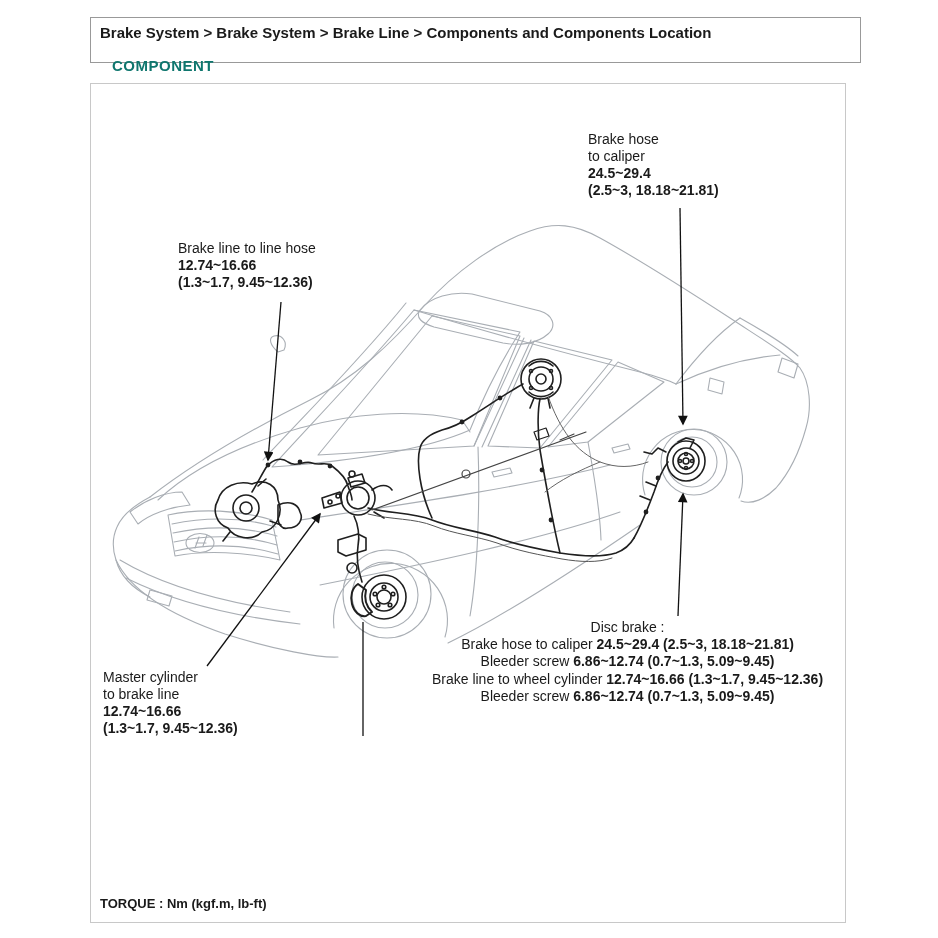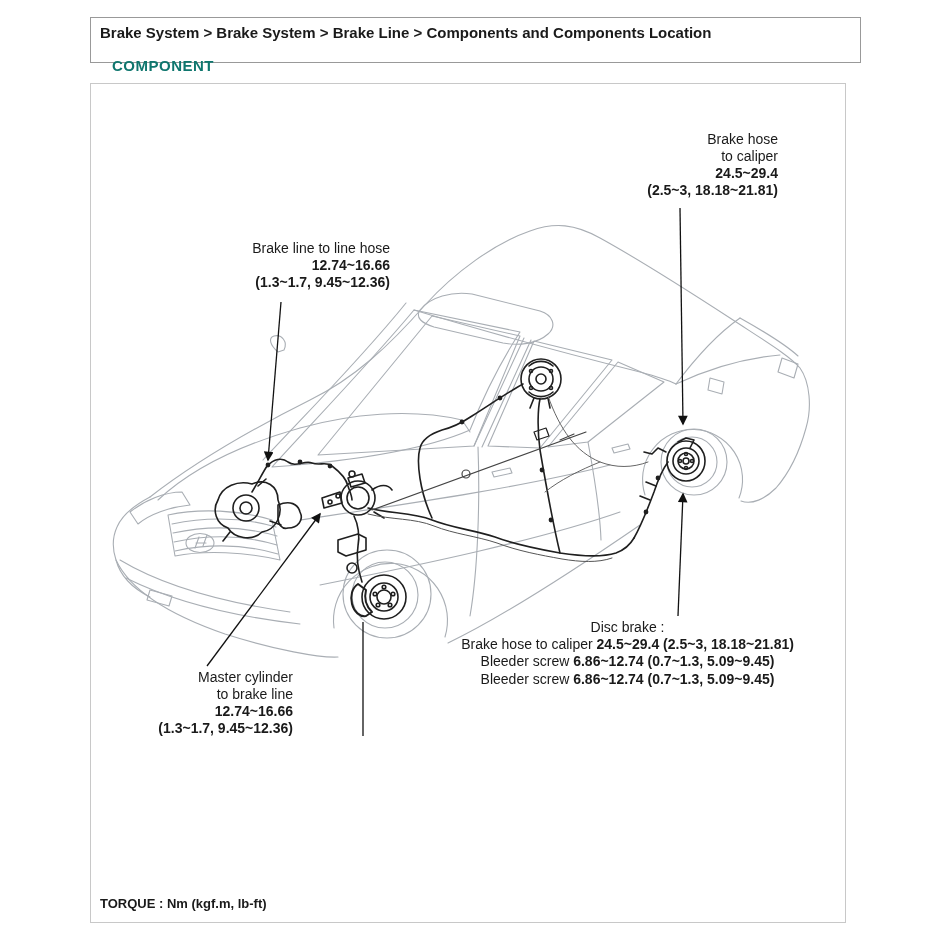--- a/index.html
+++ b/index.html
@@ -5,21 +5,21 @@
   html,body{margin:0;padding:0;background:#ffffff;}
   .page{position:relative;width:938px;height:938px;background:#fff;overflow:hidden;
         font-family:"Liberation Sans", sans-serif;color:#1a1a1a;}
   .abs{position:absolute;}
   .breadcrumb-bar{left:90px;top:17px;width:771px;height:46px;border:1px solid #999;
         font-size:15px;font-weight:bold;line-height:29px;padding-left:9px;box-sizing:border-box;
         background:#fff;white-space:nowrap;}
   .section-heading{left:112px;top:57px;font-size:15px;font-weight:bold;color:#0f766e;letter-spacing:.5px;}
   .content-box{left:90px;top:83px;width:754px;height:838px;border:1px solid #c8c8c8;background:#fff;}
   svg.diagram{left:90px;top:83px;width:754px;height:838px;}
-  .callout{font-size:14px;line-height:17px;text-align:right;}
+  .callout{font-size:14px;line-height:17px;text-align:left;}
   .callout .val{font-weight:bold;}
   .co-brake-hose-caliper{left:588px;top:131px;width:190px;}
   .co-brake-line-hose{left:178px;top:240px;width:212px;}
   .co-master-cyl{left:103px;top:669px;width:190px;}
   .co-air-bleeder{left:262px;top:737px;width:190px;}
   .torque-table{left:425px;top:619px;width:405px;font-size:14px;line-height:17.2px;text-align:center;}
   .torque-table b{font-weight:bold;}
   .footer-note{left:100px;top:896px;font-size:13px;font-weight:bold;}
 </style>
 </head>
@@ -214,18 +214,19 @@
     <div>to brake line</div>
     <div class="val">12.74~16.66</div>
     <div class="val">(1.3~1.7, 9.45~12.36)</div>
   </div>
 
 
   <div class="abs torque-table">
     <div><span>Disc brake :</span><b></b></div>
     <div><span>Brake hose to caliper </span><b>24.5~29.4 (2.5~3, 18.18~21.81)</b></div>
     <div><span>Bleeder screw </span><b>6.86~12.74 (0.7~1.3, 5.09~9.45)</b></div>
+    <div><span>Brake line to wheel cylinder </span><b>12.74~16.66 (1.3~1.7, 9.45~12.36)</b></div>
     <div><span>Bleeder screw </span><b>6.86~12.74 (0.7~1.3, 5.09~9.45)</b></div>
   </div>
 
   <div class="abs footer-note">TORQUE : Nm (kgf.m, lb-ft)</div>
 
 </div>
 
 </body></html>

